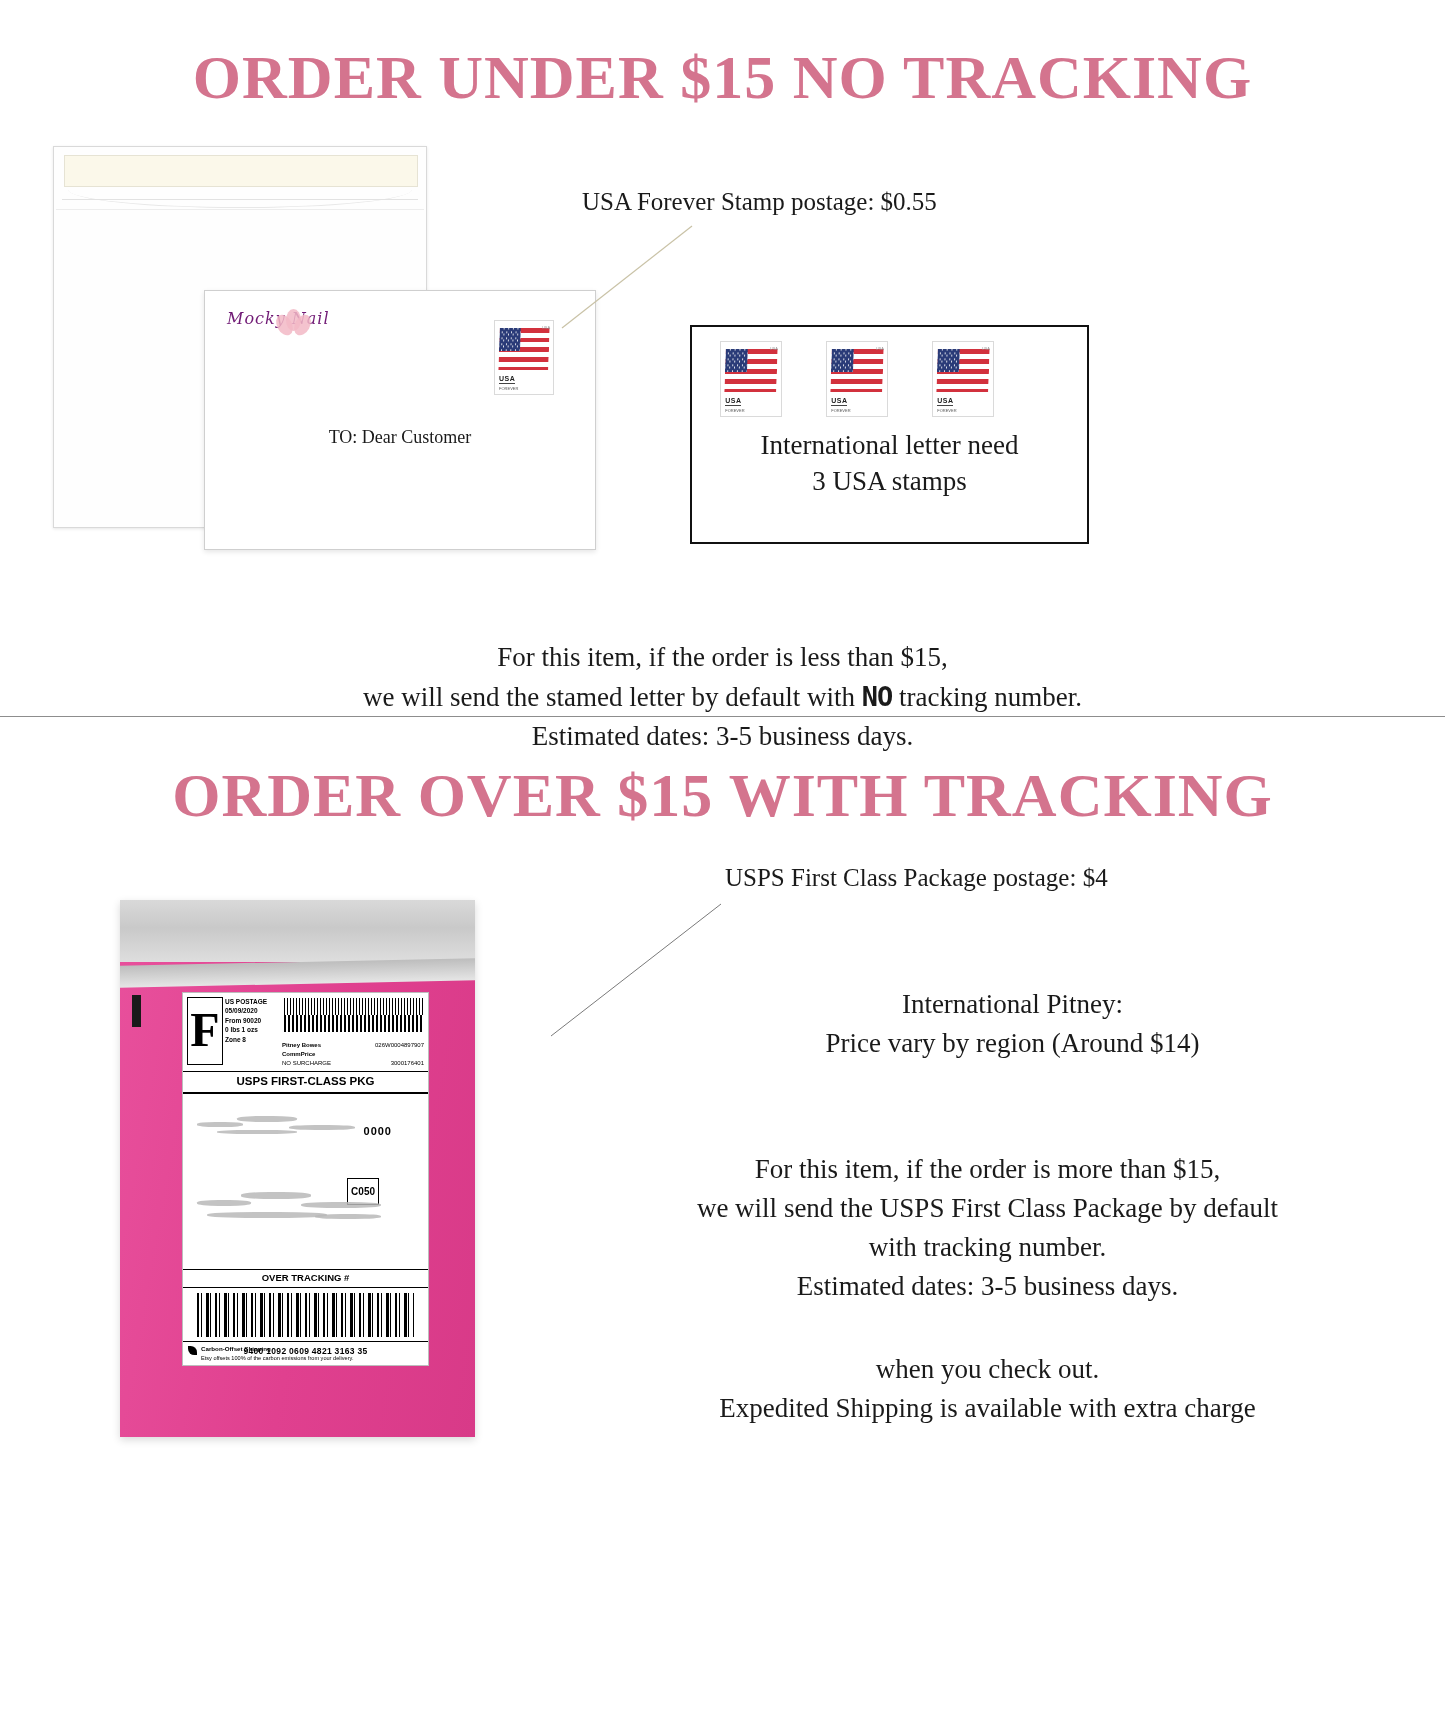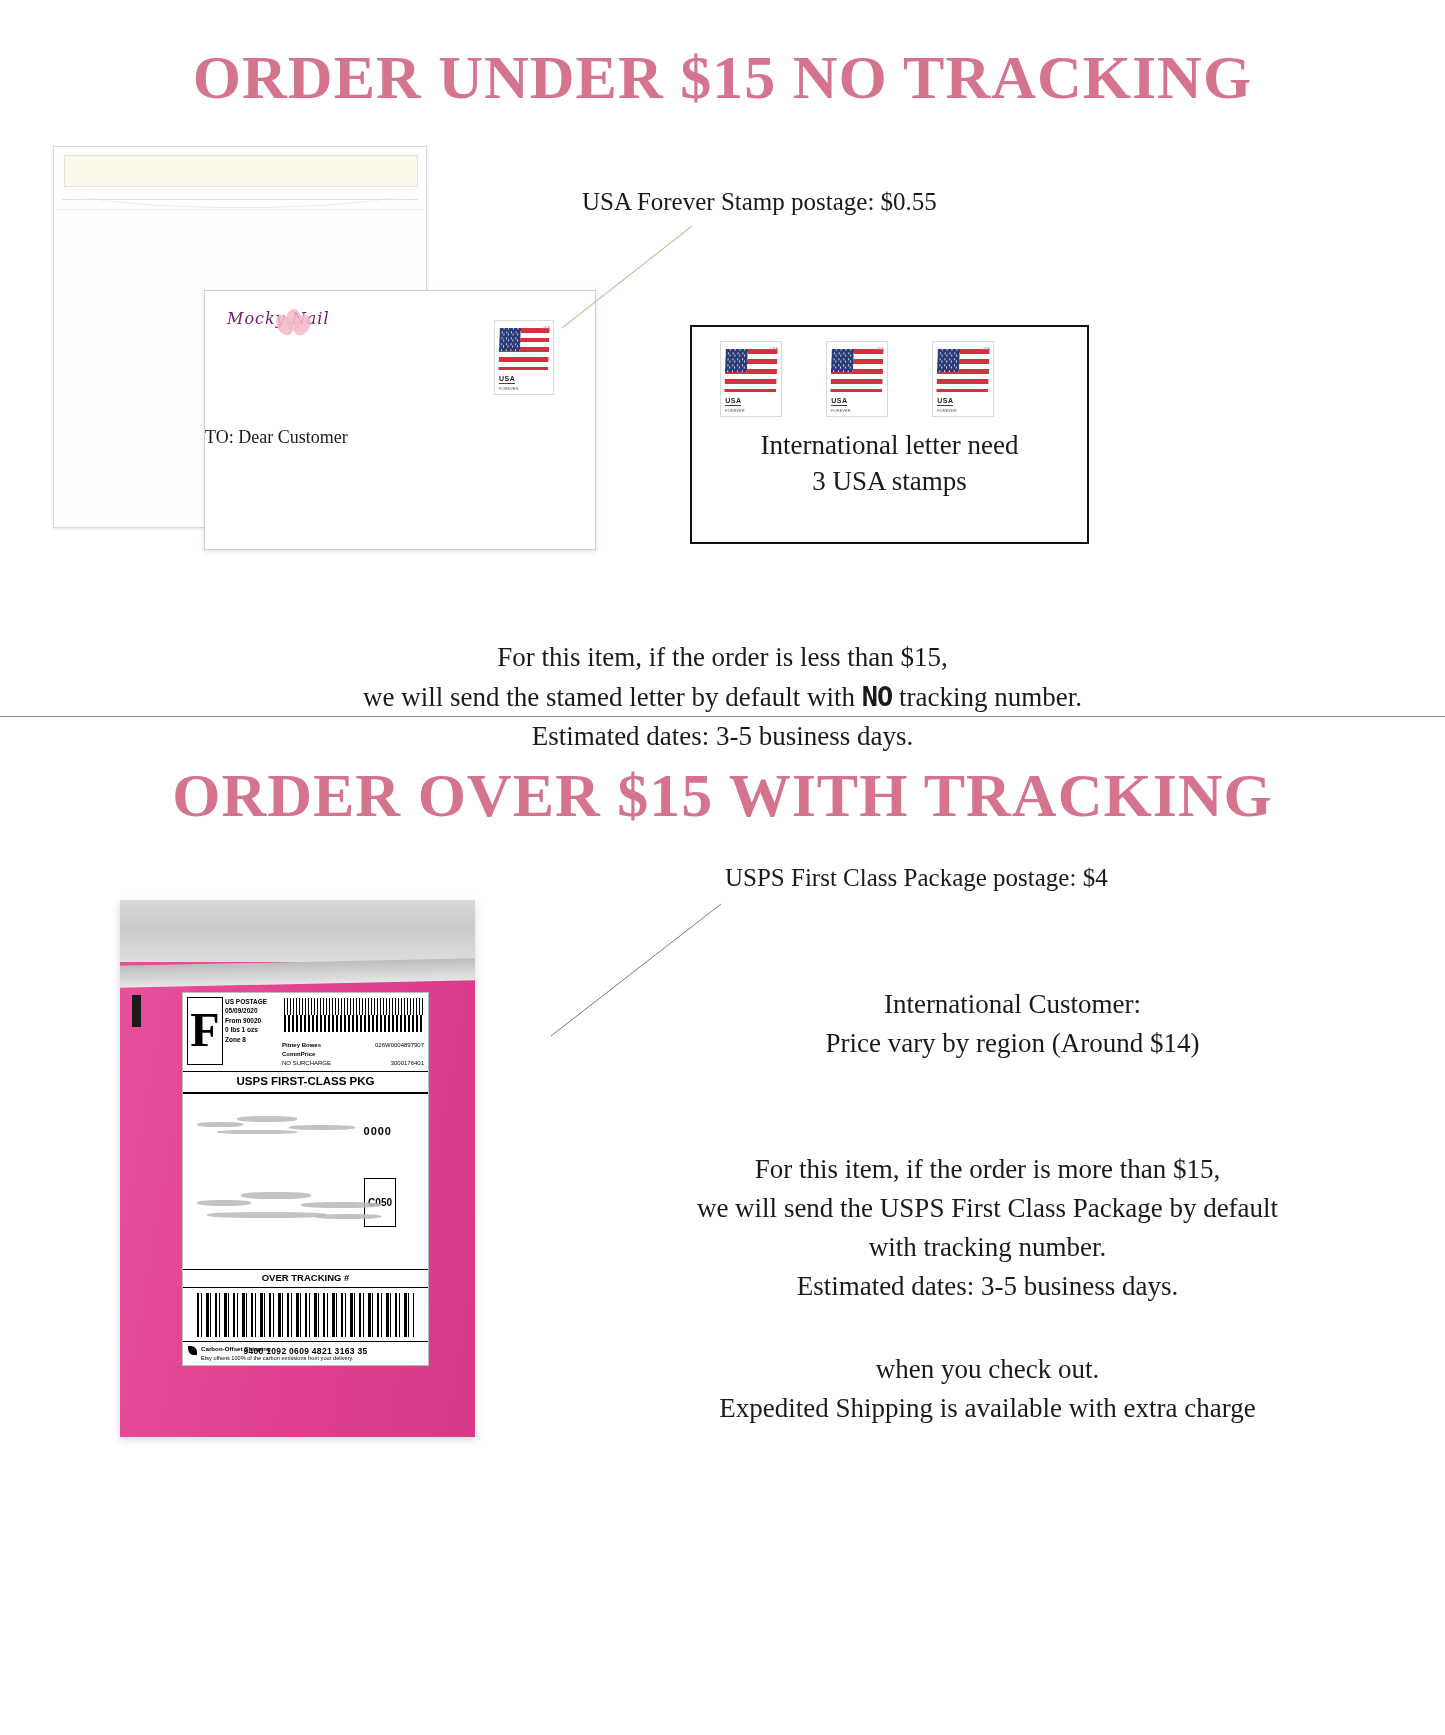--- a/index.html
+++ b/index.html
@@ -122,21 +122,21 @@
     opacity: .85;
   }
   .logo-flower span:nth-child(1){ left:0; top:5px; transform: rotate(-28deg); }
   .logo-flower span:nth-child(2){ left:9px; top:0px; }
   .logo-flower span:nth-child(3){ left:18px; top:5px; transform: rotate(28deg); }
 
   .addr-to {
     position: absolute;
     left: 0; right: 0;
     top: 136px;
-    text-align: left;
+    text-align: center;
     font-size: 18px;
     font-family: "Liberation Serif", serif;
   }
 
   
   .stamp {
     position: relative;
     background: #ffffff;
     border: 1px solid #dadada;
     box-sizing: border-box;
@@ -417,26 +417,26 @@
   .label-0000 {
     position: absolute;
     right: 36px;
     top: 31px;
     font-size: 11px;
     font-weight: bold;
     letter-spacing: 1px;
   }
   .label-c050 {
     position: absolute;
-    right: 32px;
+    right: 49px;
     top: 84px;
     font-size: 10px;
     font-weight: bold;
     border: 1px solid #000;
-    padding: 18px 3px;
+    padding: 7px 3px;
   }
   .label-track-title {
     height: 17px;
     line-height: 16px;
     text-align: center;
     font-size: 9.5px;
     font-weight: bold;
     border-bottom: 1px solid #000;
   }
   .label-barcode {
@@ -677,21 +677,21 @@
   </div>
 </div>
 
 <svg class="callout-line-2" viewBox="0 0 180 140">
   <line x1="176" y1="4" x2="6" y2="136" stroke="#7a7a7a" stroke-width="1"></line>
 </svg>
 
 <div class="callout-text-2">USPS First Class Package postage: $4</div>
 
 <div class="intl-pkg">
-  <div>International Customer:</div>
+  <div>International Pitney:</div>
   <div>Price vary by region (Around $14)</div>
 </div>
 
 <div class="para-bottom">
   <div>For this item, if the order is more than $15,</div>
   <div>we will send the USPS First Class Package by default</div>
   <div>with tracking number.</div>
   <div>Estimated dates: 3-5 business days.</div>
 </div>
 

